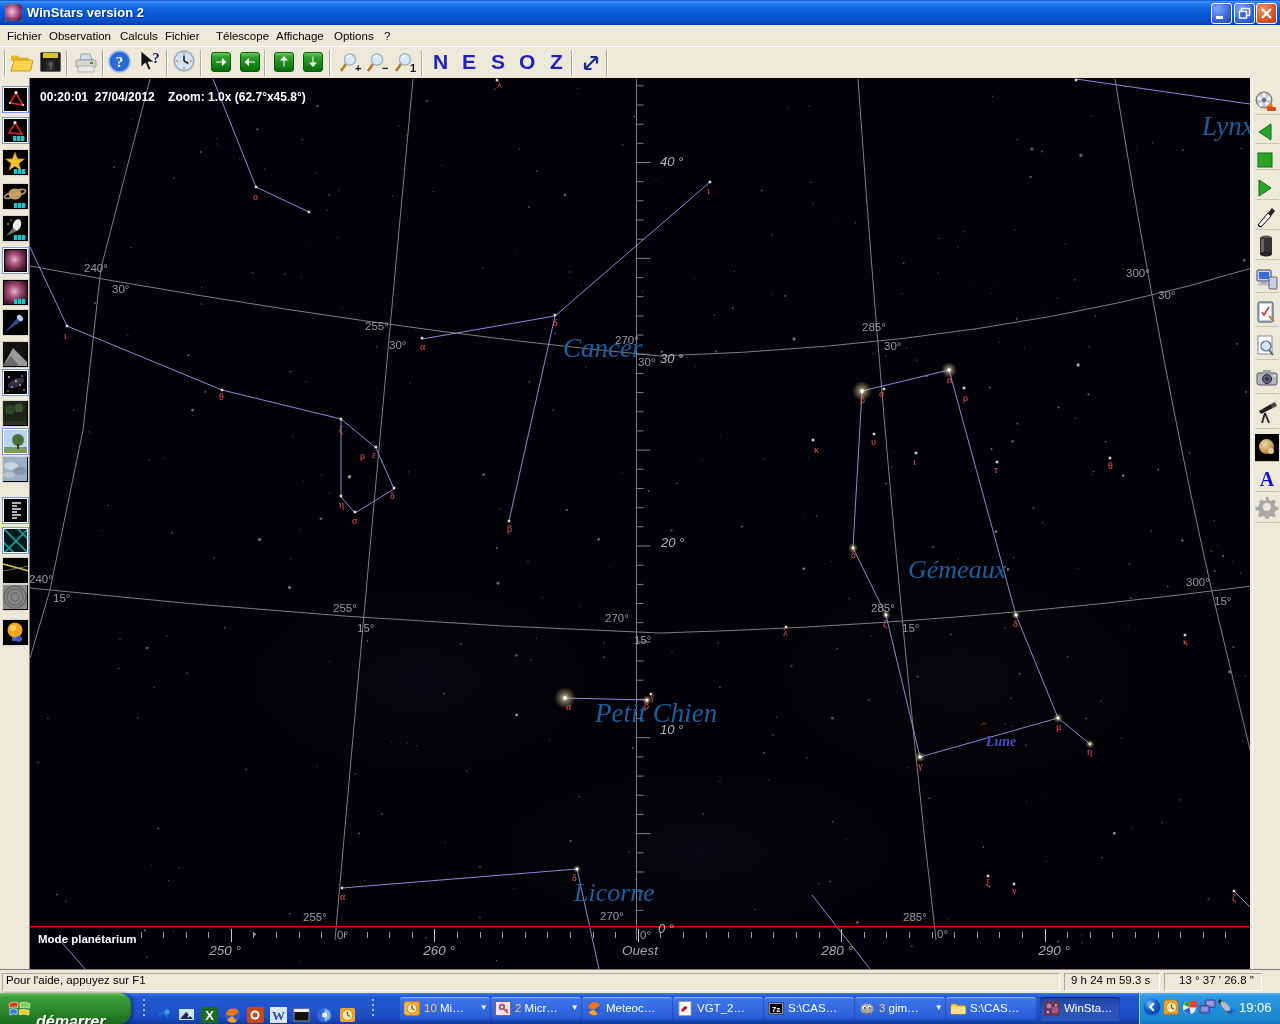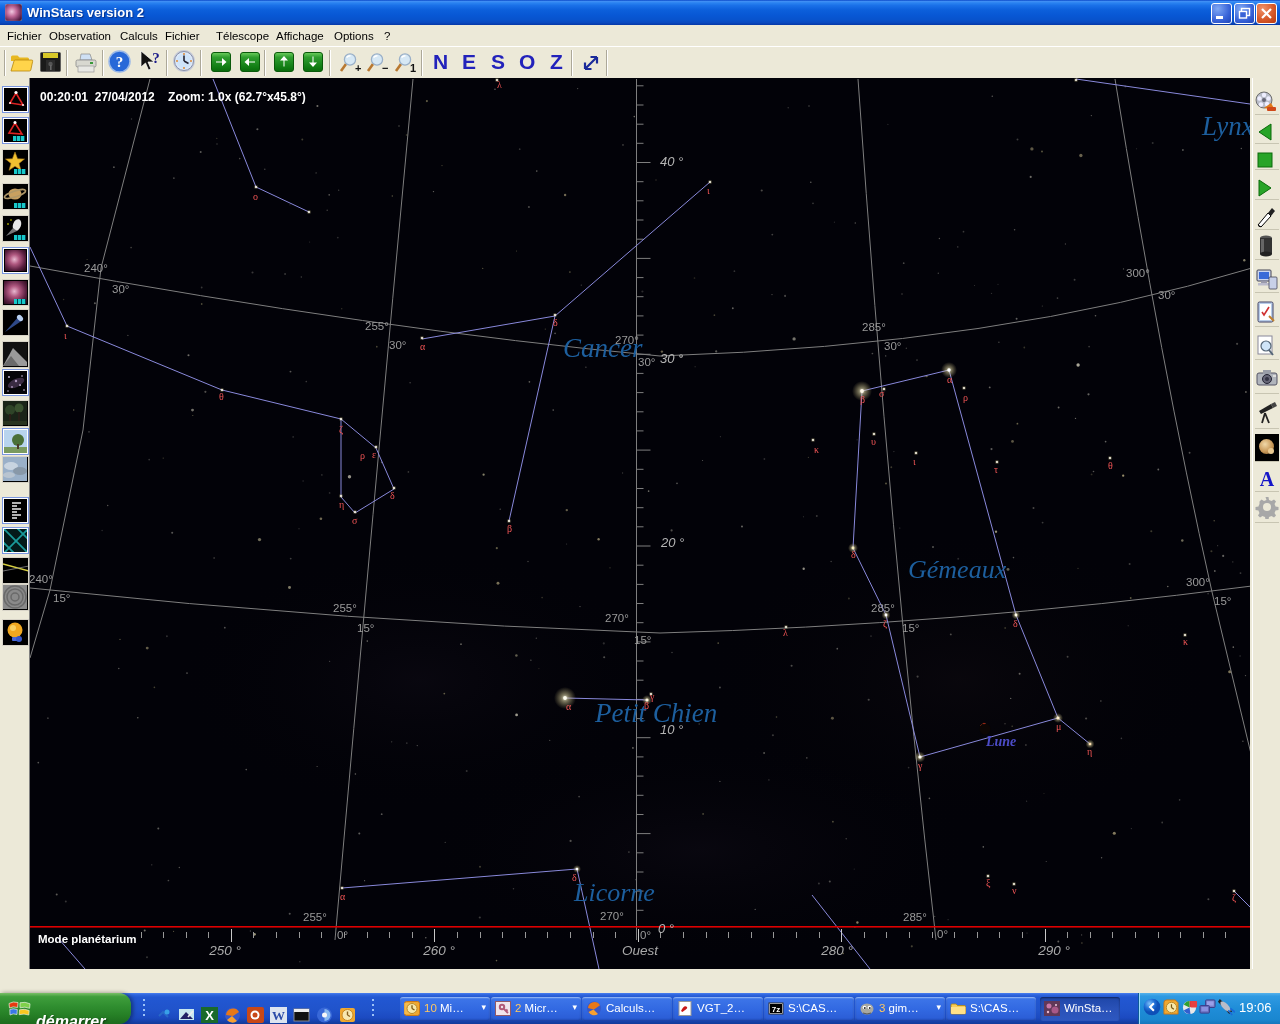--- a/index.html
+++ b/index.html
@@ -1081,20 +1081,29 @@
 <text x="595" y="722">Petit Chien</text>
 <text x="574" y="901" font-size="26px">Licorne</text>
 <text x="1202" y="135">Lynx</text>
 </g>
 <text x="986" y="746" fill="#4c4cc8" font-size="14px" style="font-family:'Liberation Serif',serif;font-style:italic;font-weight:bold">Lune</text>
 <text x="40" y="101" fill="#ffffff" font-size="12px" font-weight="bold">00:20:01&nbsp;&nbsp;27/04/2012&nbsp;&nbsp;&nbsp;&nbsp;Zoom: 1.0x (62.7°x45.8°)</text>
 <text x="38" y="943" fill="#ffffff" font-size="11.5px" font-weight="bold">Mode planétarium</text>
 </svg>
 </div>
 
+<div id="status">
+  <div class="cell" style="left:2px;width:1058px"></div>
+  <div class="cell" style="left:1064px;width:96px"></div>
+  <div class="cell" style="left:1164px;width:98px"></div>
+  <div class="cell" style="left:1266px;width:12px;border-color:#ece9d8"></div>
+  <span class="t" style="left:6px">Pour l'aide, appuyez sur F1</span>
+  <span class="t" style="left:1071px">9 h  24 m  59.3 s</span>
+  <span class="t" style="left:1179px">13 °  37 '  26.8 "</span>
+</div>
 
 <div id="taskbar">
   <div id="startbtn">
     <svg style="position:absolute;left:8px;top:4px" width="24" height="23" viewBox="0 0 24 23">
       <g stroke="#e8f0e0" stroke-width="0.7">
       <path d="M1 6.5 Q5 4 10 5.5 L9.6 10.5 Q5 9 1.5 11 Z" fill="#e83a10"></path>
       <path d="M12 5.8 Q17 4.3 22 6.8 L21.6 11.3 Q17 9.3 12 10.8 Z" fill="#7fd04a"></path>
       <path d="M1.8 12.5 Q5 11 9.3 12.5 L9 17.5 Q5 16 2 18 Z" fill="#3a78e8"></path>
       <path d="M11.5 12.8 Q16 11.5 21.2 13.5 L20.8 18 Q16 16.3 11.2 17.7 Z" fill="#f8c820"></path>
       </g>
@@ -1163,21 +1172,21 @@
         </svg>
         <span class="tl"><span class="on">2</span> Micr…</span>
         <span class="dd">▾</span>
       </div>
 <div class="task" style="left:582px">
         <svg width="16" height="15" viewBox="0 0 16 15">
           <circle cx="8" cy="7.5" r="7" fill="#3858c8"></circle>
           <path d="M2 7 a6.5 6.5 0 0 1 12-2.8 L8 8.5 Z" fill="#e87818"></path>
           <path d="M2.5 11 a6.5 6.5 0 0 0 9.5 2 L7.5 8.5 Z" fill="#f8a030"></path>
         </svg>
-        <span class="tl">Calculs…</span>
+        <span class="tl">Meteoc…</span>
       </div>
 <div class="task" style="left:673px">
         <svg width="16" height="15" viewBox="0 0 16 15">
           <rect x="2" y="0.5" width="12" height="14" fill="#fff" stroke="#999"></rect>
           <path d="M4 10 C6 6 8 4 10 6 C11 7.5 8 9 5.5 11 Z" fill="#c81818"></path>
         </svg>
         <span class="tl">VGT_2…</span>
       </div>
 <div class="task" style="left:764px">
         <svg width="16" height="15" viewBox="0 0 16 15">

